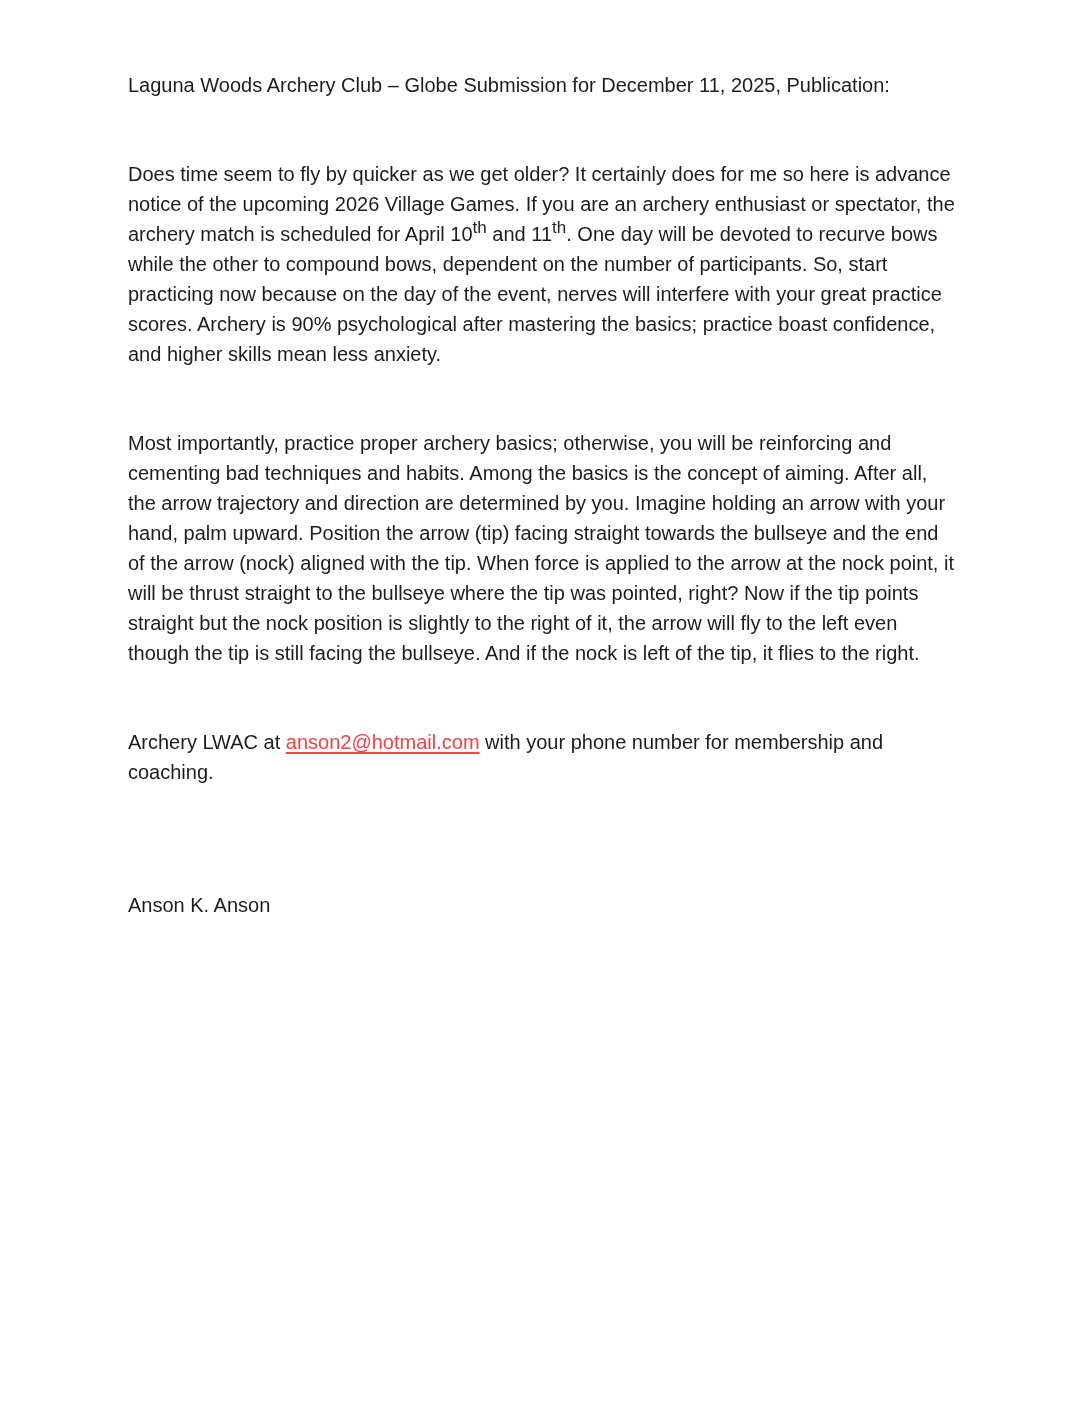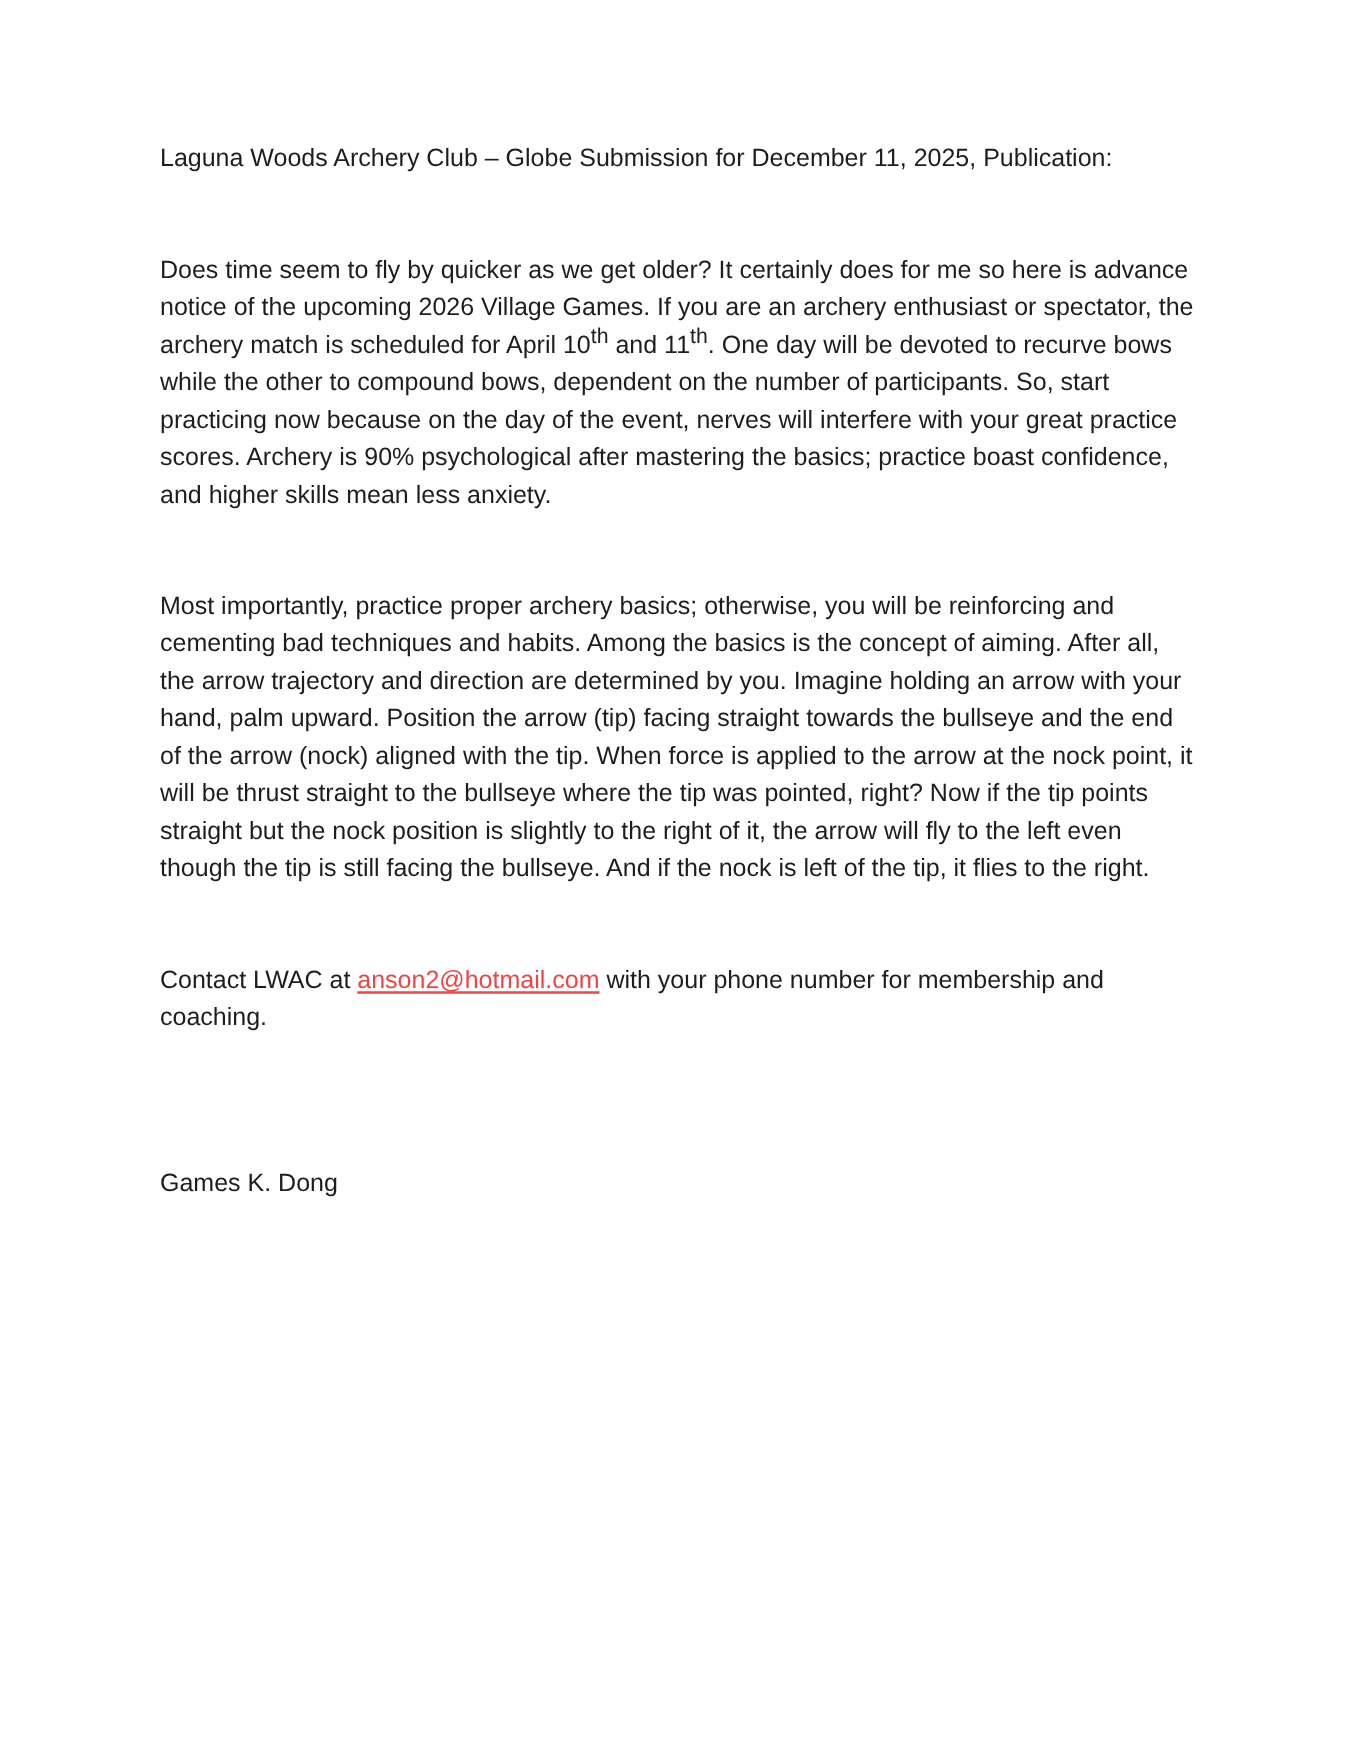--- a/index.html
+++ b/index.html
@@ -6,21 +6,21 @@
     margin: 0;
     padding: 0;
     background: #ffffff;
   }
   .page {
     position: relative;
     width: 1088px;
     height: 1408px;
     background: #ffffff;
     box-sizing: border-box;
-    padding: 112px 128px 0 128px;
+    padding: 70px 128px 0 128px;
     font-family: "Liberation Sans", "DejaVu Sans", sans-serif;
     font-size: 20px;
     line-height: 30px;
     color: #1d1d1f;
     overflow: hidden;
   }
   .doc-body {
     width: 832px;
   }
   p {
@@ -55,19 +55,19 @@
 
     <p class="title-para">Laguna Woods Archery Club – Globe Submission for December 11, 2025, Publication:</p>
 
     <p>
       <span>Does time seem to fly by quicker as we get older? It certainly does for me so here is advance notice of the upcoming 2026 Village Games. If you are an archery enthusiast or spectator, the archery match is scheduled for April 10</span><sup>th</sup><span> and 11</span><sup>th</sup><span>. One day will be devoted to recurve bows while the other to compound bows, dependent on the number of participants. So, start practicing now because on the day of the event, nerves will interfere with your great practice scores. Archery is 90% psychological after mastering the basics; practice boast confidence, and higher skills mean less anxiety.</span>
     </p>
 
     <p>Most importantly, practice proper archery basics; otherwise, you will be reinforcing and cementing bad techniques and habits. Among the basics is the concept of aiming. After all, the arrow trajectory and direction are determined by you. Imagine holding an arrow with your hand, palm upward. Position the arrow (tip) facing straight towards the bullseye and the end of the arrow (nock) aligned with the tip. When force is applied to the arrow at the nock point, it will be thrust straight to the bullseye where the tip was pointed, right? Now if the tip points straight but the nock position is slightly to the right of it, the arrow will fly to the left even though the tip is still facing the bullseye. And if the nock is left of the tip, it flies to the right.</p>
 
     <p class="tight">
-      <span>Contact LWAC at </span><a class="email-link">anson2@hotmail.com</a><span> with your phone number for membership and coaching.</span>
+      <span>Archery LWAC at </span><a class="email-link">anson2@hotmail.com</a><span> with your phone number for membership and coaching.</span>
     </p>
 
-    <p class="signature-para tight">Games K. Dong</p>
+    <p class="signature-para tight">Anson K. Anson</p>
 
   </div>
 </div>
 
 </body></html>

